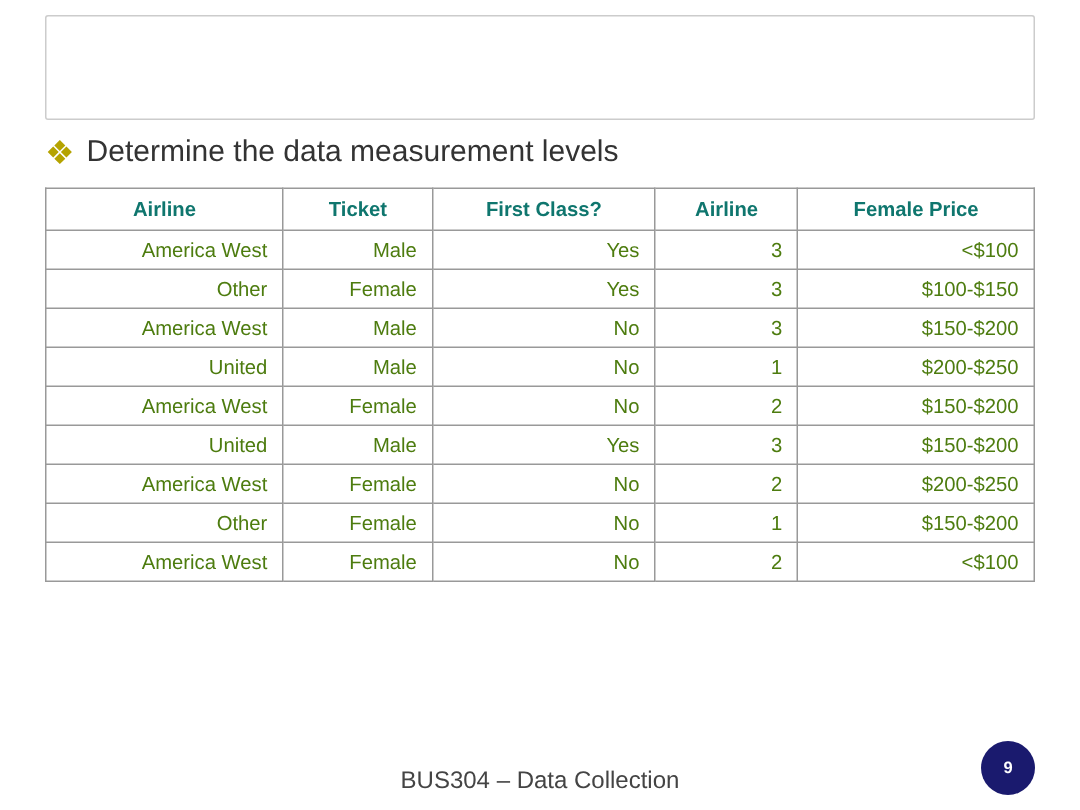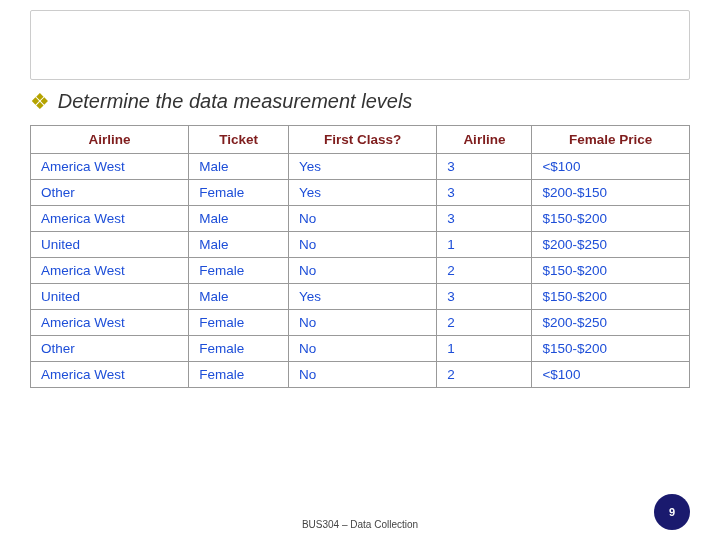--- a/index.html
+++ b/index.html
@@ -40,66 +40,65 @@
       font-size: 22px;
       color: #b5a300;
       margin-right: 8px;
       line-height: 1;
     }
 
     .title-text {
       font-size: 20px;
       color: #333333;
       font-weight: normal;
-      font-style: italic;
     }
 
     .table-container {
       flex: 1;
     }
 
     table {
       width: 100%;
       border-collapse: collapse;
       font-size: 13.5px;
     }
 
     thead tr th {
       border: 1.5px solid #999999;
       padding: 6px 10px;
       text-align: center;
       font-weight: bold;
       background: #ffffff;
-      color: #7f1d1d;
+      color: #0f766e;
     }
 
     tbody tr td {
       border: 1.5px solid #999999;
       padding: 5px 10px;
-      text-align: left;
-      color: #1d4ed8;
+      text-align: right;
+      color: #4d7c0f;
     }
 
     tbody tr:nth-child(even) td {
       background: #ffffff;
     }
     tbody tr:nth-child(odd) td {
       background: #ffffff;
     }
 
     .footer {
       display: flex;
       justify-content: center;
       align-items: center;
       margin-top: 8px;
       position: relative;
     }
 
     .footer-text {
-      font-size: 10px;
+      font-size: 16px;
       color: #444444;
     }
 
     .paw-badge {
       position: absolute;
       right: 0;
       bottom: 0;
       width: 36px;
       height: 36px;
       background: #1a1a6e;
@@ -147,21 +146,21 @@
             <td>Male</td>
             <td>Yes</td>
             <td>3</td>
             <td>&lt;$100</td>
           </tr>
           <tr>
             <td>Other</td>
             <td>Female</td>
             <td>Yes</td>
             <td>3</td>
-            <td>$200-$150</td>
+            <td>$100-$150</td>
           </tr>
           <tr>
             <td>America West</td>
             <td>Male</td>
             <td>No</td>
             <td>3</td>
             <td>$150-$200</td>
           </tr>
           <tr>
             <td>United</td>

